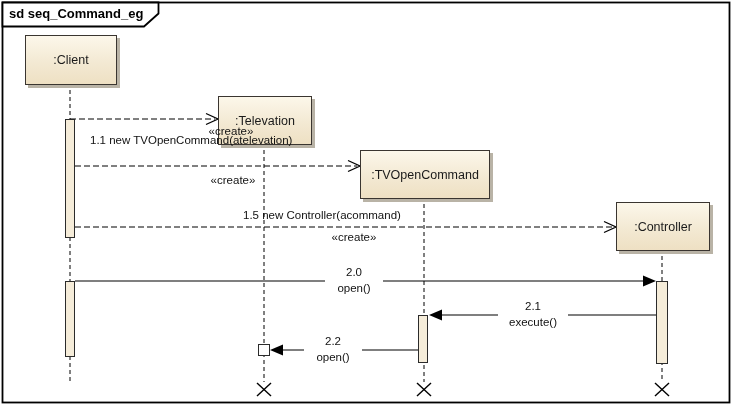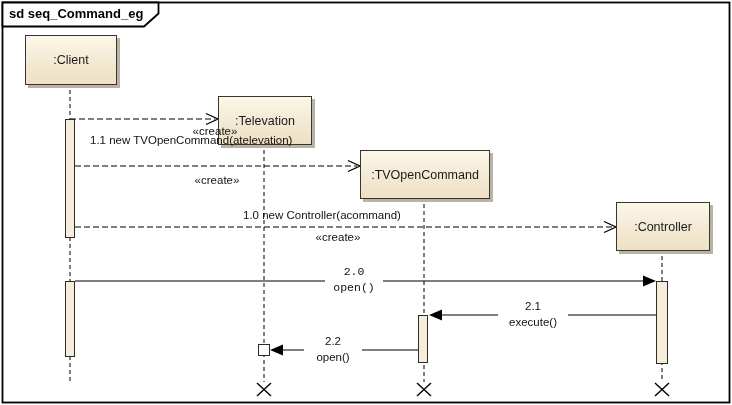--- a/index.html
+++ b/index.html
@@ -18,21 +18,21 @@
   }
   .act-bar{
     position:absolute;z-index:2;
     background:#f5ecd9;border:1px solid #2b2b2b;box-sizing:border-box;
   }
   .act-square{
     position:absolute;z-index:2;
     background:#fefefe;border:1px solid #2b2b2b;box-sizing:border-box;
   }
   .msg-label{position:absolute;z-index:3;font-size:11.5px;white-space:nowrap;}
-  .stereo{position:absolute;z-index:3;font-size:11.5px;text-align:center;}
+  .stereo{position:absolute;z-index:3;font-size:11.5px;text-align:center;margin-left:16px;}
   .call-label{
     position:absolute;z-index:3;background:#ffffff;text-align:center;
     font-size:11.5px;line-height:16px;padding:1px 3px;
   }
   #frame-title{
     position:absolute;left:9px;top:6px;z-index:3;
     font-size:13px;font-weight:bold;color:#000;white-space:nowrap;
   }
 </style>
 </head>
@@ -102,24 +102,24 @@
   <div class="act-bar" style="left:65px;top:281px;width:10px;height:76px;"></div>
   <div class="act-bar" style="left:418px;top:315px;width:10px;height:48px;"></div>
   <div class="act-bar" style="left:656px;top:281px;width:12px;height:83px;"></div>
   <div class="act-square" style="left:258px;top:344px;width:12px;height:12px;"></div>
 
   <div class="stereo" style="left:185px;top:125px;width:60px;">«create»</div>
 
   <div class="msg-label" style="left:90px;top:134px;">1.1 new TVOpenCommand(atelevation)</div>
   <div class="stereo" style="left:187px;top:174px;width:60px;">«create»</div>
 
-  <div class="msg-label" style="left:243px;top:209px;">1.0 new Controller(acommand)</div>
+  <div class="msg-label" style="left:243px;top:209px;">1.5 new Controller(acommand)</div>
   <div class="stereo" style="left:308px;top:231px;width:60px;">«create»</div>
 
-  <div class="call-label" style="left:325px;top:263px;width:52px;font-family:Liberation Mono, monospace;">
+  <div class="call-label" style="left:325px;top:263px;width:52px;">
     <div>2.0</div>
     <div>open()</div>
   </div>
   <div class="call-label" style="left:498px;top:297px;width:64px;">
     <div>2.1</div>
     <div>execute()</div>
   </div>
   <div class="call-label" style="left:304px;top:332px;width:52px;">
     <div>2.2</div>
     <div>open()</div>

